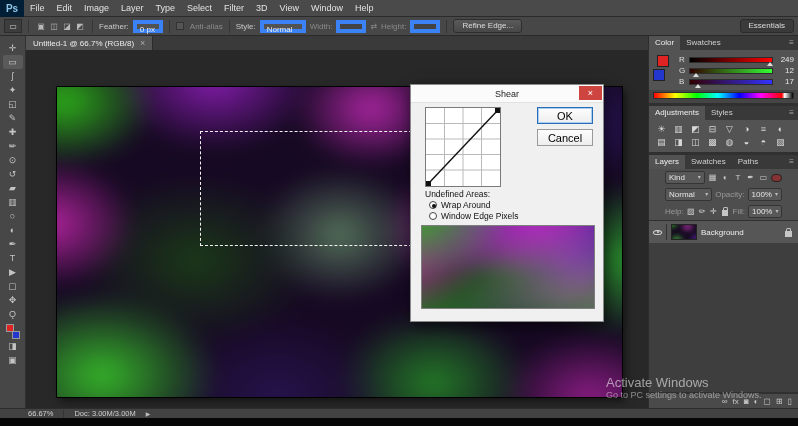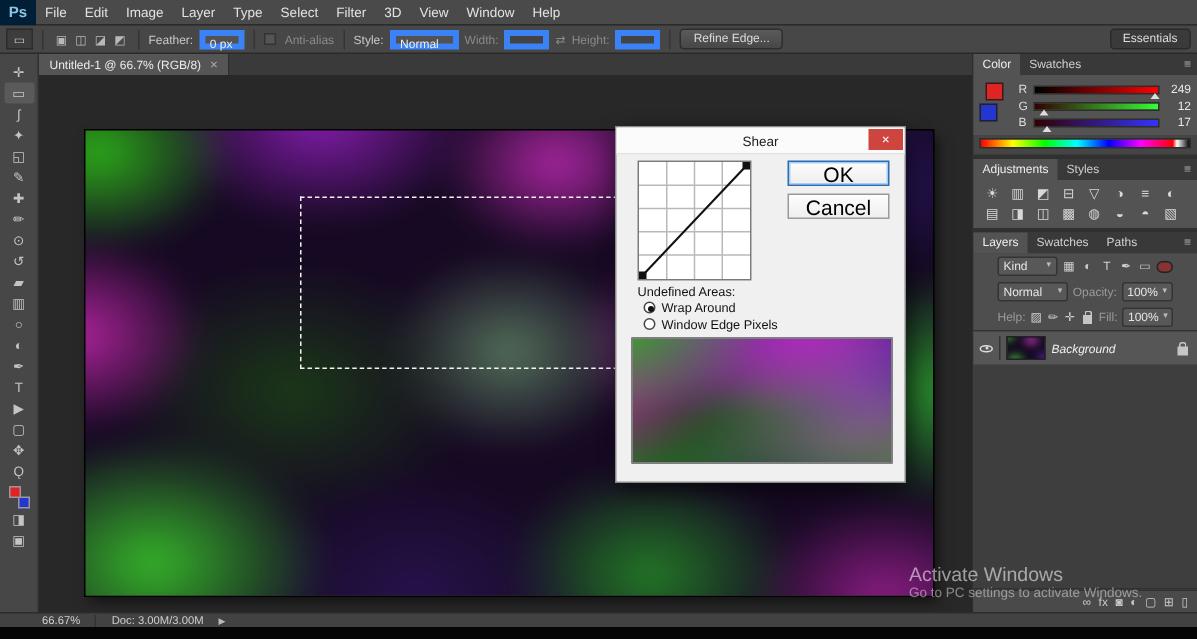--- a/index.html
+++ b/index.html
@@ -125,35 +125,35 @@
   .eyebox{width:14px;height:16px;border-right:1px solid #333;display:flex;align-items:center}
   .eye{width:9px;height:5px;border:1px solid #ddd;border-radius:50%;position:relative}
   .eye:after{content:"";position:absolute;left:2.5px;top:0.5px;width:2px;height:2px;background:#ddd;border-radius:50%}
   .lthumb{width:26px;height:16px;border:1px solid #222;overflow:hidden;position:relative;background:#150a20}
   .lthumb > div{position:absolute;inset:-6px;filter:blur(2px);
     background:
       radial-gradient(ellipse 12px 8px at 15% 20%, rgba(62,196,40,.9), transparent 65%),
       radial-gradient(ellipse 12px 9px at 60% 30%, rgba(200,60,190,.8), transparent 65%),
       radial-gradient(ellipse 12px 9px at 30% 80%, rgba(72,204,58,.85), transparent 65%),
       radial-gradient(ellipse 12px 9px at 85% 75%, rgba(90,40,170,.9), transparent 65%),#150a20}
-  .lname{font-style:italic;color:#eee}
+  .lname{color:#eee}
   .layerlock{margin-left:auto}
   .lbottom{height:15px;background:#4a4a4a;border-top:1px solid #303030;display:flex;align-items:center;
            justify-content:flex-end;gap:5px;padding:0 6px;flex:none}
   .lbico{color:#c9c9c9;font-size:8px}
 
   
   .dialog{left:410px;top:84px;width:194px;height:238px;background:#f0f0f0;border:1px solid #8a8a8a;
           box-shadow:3px 5px 14px rgba(0,0,0,.6);z-index:50;color:#000}
   .dlgtitle{height:18px;background:#fbfbfb;display:flex;align-items:center;justify-content:center;
             font-size:9px;color:#222;position:relative;border-bottom:1px solid #e2e2e2}
   .dlgclose{position:absolute;right:1px;top:1px;width:23px;height:14px;background:#ce4540;color:#fff;
             display:flex;align-items:center;justify-content:center;font-size:9px}
   .sheargrid{position:absolute;left:14px;top:22px;width:76px;height:80px;background:#fff;border:1px solid #7a7a7a}
-  .dlgbtn{position:absolute;right:10px;width:68px;height:17px;font-size:14px;display:flex;align-items:center;
+  .dlgbtn{position:absolute;right:10px;width:56px;height:17px;font-size:11px;display:flex;align-items:center;
           justify-content:center;background:linear-gradient(#fdfdfd,#eee)}
   .okbtn{top:22px;border:1px solid #2a6db5;box-shadow:0 0 0 1px #a9cdf0 inset}
   .cancelbtn{top:44px;border:1px solid #9a9a9a}
   .undeflabel{position:absolute;left:14px;top:104px;font-size:8.5px;color:#111}
   .radiorow{position:absolute;left:18px;display:flex;align-items:center;gap:4px;font-size:8.5px;color:#111}
   .radio{width:8px;height:8px;border:1px solid #444;border-radius:50%;background:#fff;position:relative;flex:none}
   .radio.sel:after{content:"";position:absolute;left:2px;top:2px;width:4px;height:4px;border-radius:50%;background:#111}
   .dlgpreview{position:absolute;left:10px;top:140px;width:174px;height:84px;border:1px solid #7e7e7e;
               overflow:hidden;background:#150a20}
   .dlgpreview .cloudfill{inset:-26px;transform:skewX(-18deg) scaleX(1.15);filter:blur(6px) saturate(1.2)}

